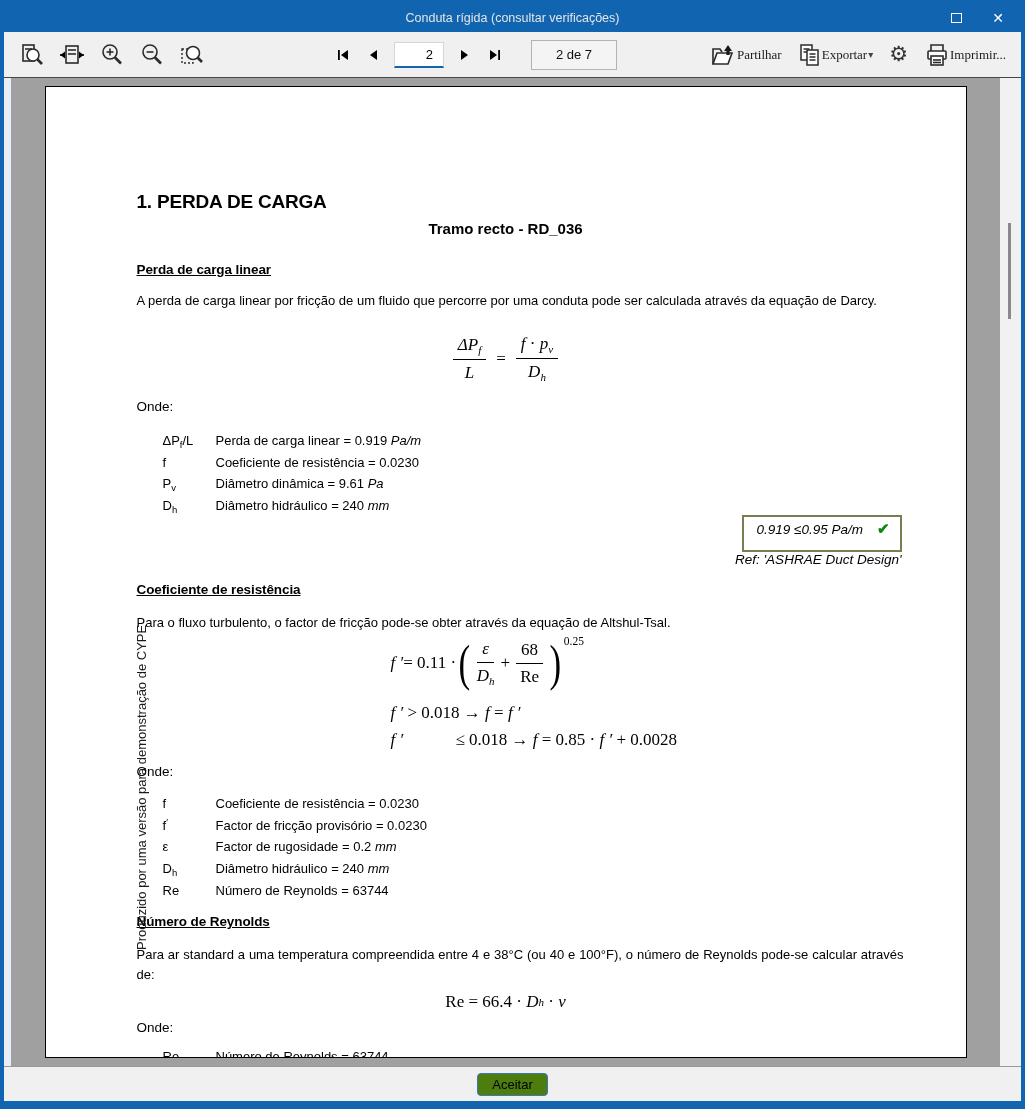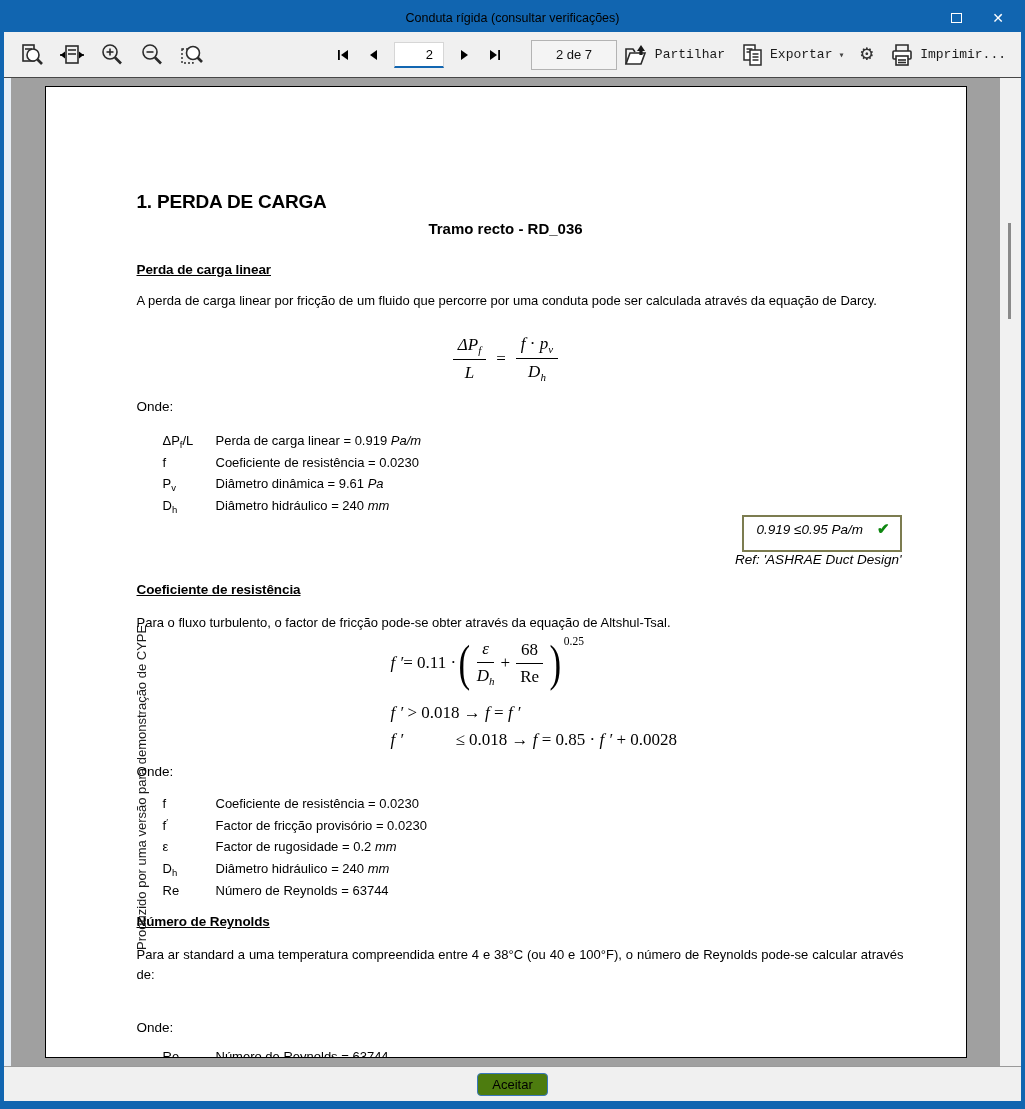--- a/index.html
+++ b/index.html
@@ -3,30 +3,30 @@
 <meta charset="utf-8">
 <style>
   * { margin:0; padding:0; box-sizing:border-box; }
   html,body { width:1025px; height:1109px; font-family:"Liberation Sans", sans-serif; background:#fff; }
 
   .window { width:1025px; height:1109px; display:flex; flex-direction:column;
             border:4px solid #1165b0; border-bottom-width:8px; background:#f0f0f0; }
 
   
   .titlebar { height:28px; background:#1165b0; position:relative; display:flex; align-items:center; flex:0 0 auto; }
-  .titlebar .title { position:absolute; left:0; right:0; text-align:center; color:#000000; font-size:12.5px; }
+  .titlebar .title { position:absolute; left:0; right:0; text-align:center; color:#e5e5e5; font-size:12.5px; }
   .tb-controls { position:absolute; right:2px; top:0; height:100%; display:flex; }
   .tb-ctrl { width:42px; height:100%; display:flex; align-items:center; justify-content:center; color:#fff; cursor:default; }
   .max-glyph { display:inline-block; width:11px; height:10px; border:1.4px solid #fff; }
   .close-glyph { font-size:14px; line-height:1; }
 
   
   .toolbar { height:45px; background:#f0f0f0; position:relative; display:flex; align-items:center; padding:0 12px; flex:0 0 auto; }
   .tb-group { display:flex; align-items:center; gap:8px; }
-  .tb-btn { display:flex; align-items:center; gap:5px; padding:3px; background:transparent; border:0; cursor:default; color:#1b1b1b; font-size:13px; font-family:Liberation Mono, monospace; }
+  .tb-btn { display:flex; align-items:center; padding:3px; background:transparent; border:0; cursor:default; color:#1b1b1b; font-size:13px; font-family:Liberation Serif, serif; }
   .tb-center { position:absolute; left:328px; top:0; height:100%; display:flex; align-items:center; gap:9px; }
   .page-input { width:50px; height:26px; border:1px solid #d6d6d6; border-bottom:2px solid #1266b1; background:#fff; text-align:right; padding-right:10px; font-size:13px; font-family:"Liberation Sans",sans-serif; }
   .page-count { margin-left:16px; width:86px; height:30px; border:1px solid #b3b3b3; background:#f4f4f4; display:flex; align-items:center; justify-content:center; font-size:13px; color:#111; }
   .tb-right { margin-left:auto; display:flex; align-items:center; gap:10px; }
   .gear-glyph { font-size:21px; line-height:1; color:#333; }
   .caret { font-size:10px; color:#444; margin-left:1px; }
   .icon-svg { display:block; }
 
   
   .docarea { flex:1 1 auto; display:flex; border-top:1px solid #474747; border-bottom:1px solid #9a9a9a; min-height:0; }
@@ -313,20 +313,27 @@
             </div>
             <div class="vrow">
               <span class="vsym"><span>Re</span><span class="ssub"></span><span class="ssup"></span></span>
               <span class="vdesc"><span>Número de Reynolds</span> <span>= 63744</span> <span class="vunit"></span></span>
             </div>
           </div>
 
           <div class="abs shead" style="left:91px; top:827px;">Número de Reynolds</div>
           <div class="abs para" style="left:91px; top:858px;">Para ar standard a uma temperatura compreendida entre 4 e 38°C (ou 40 e 100°F), o número de Reynolds pode-se calcular através de:</div>
 
+          <div class="abs eqline eq-center" style="top:905px;">
+            <span class="up" style="white-space:pre;">Re = 66.4 · </span>
+              <span class="var">D</span>
+              <span class="esub">h</span>
+              <span class="up" style="white-space:pre;"> · </span>
+              <span class="var">v</span>
+          </div>
 
           <div class="abs onde" style="left:91px; top:933px;">Onde:</div>
 
           <div class="abs" style="left:117px; top:962px;">
             <div class="vrow">
               <span class="vsym"><span>Re</span></span>
               <span class="vdesc"><span>Número de Reynolds</span> <span>= 63744</span></span>
             </div>
           </div>
 

